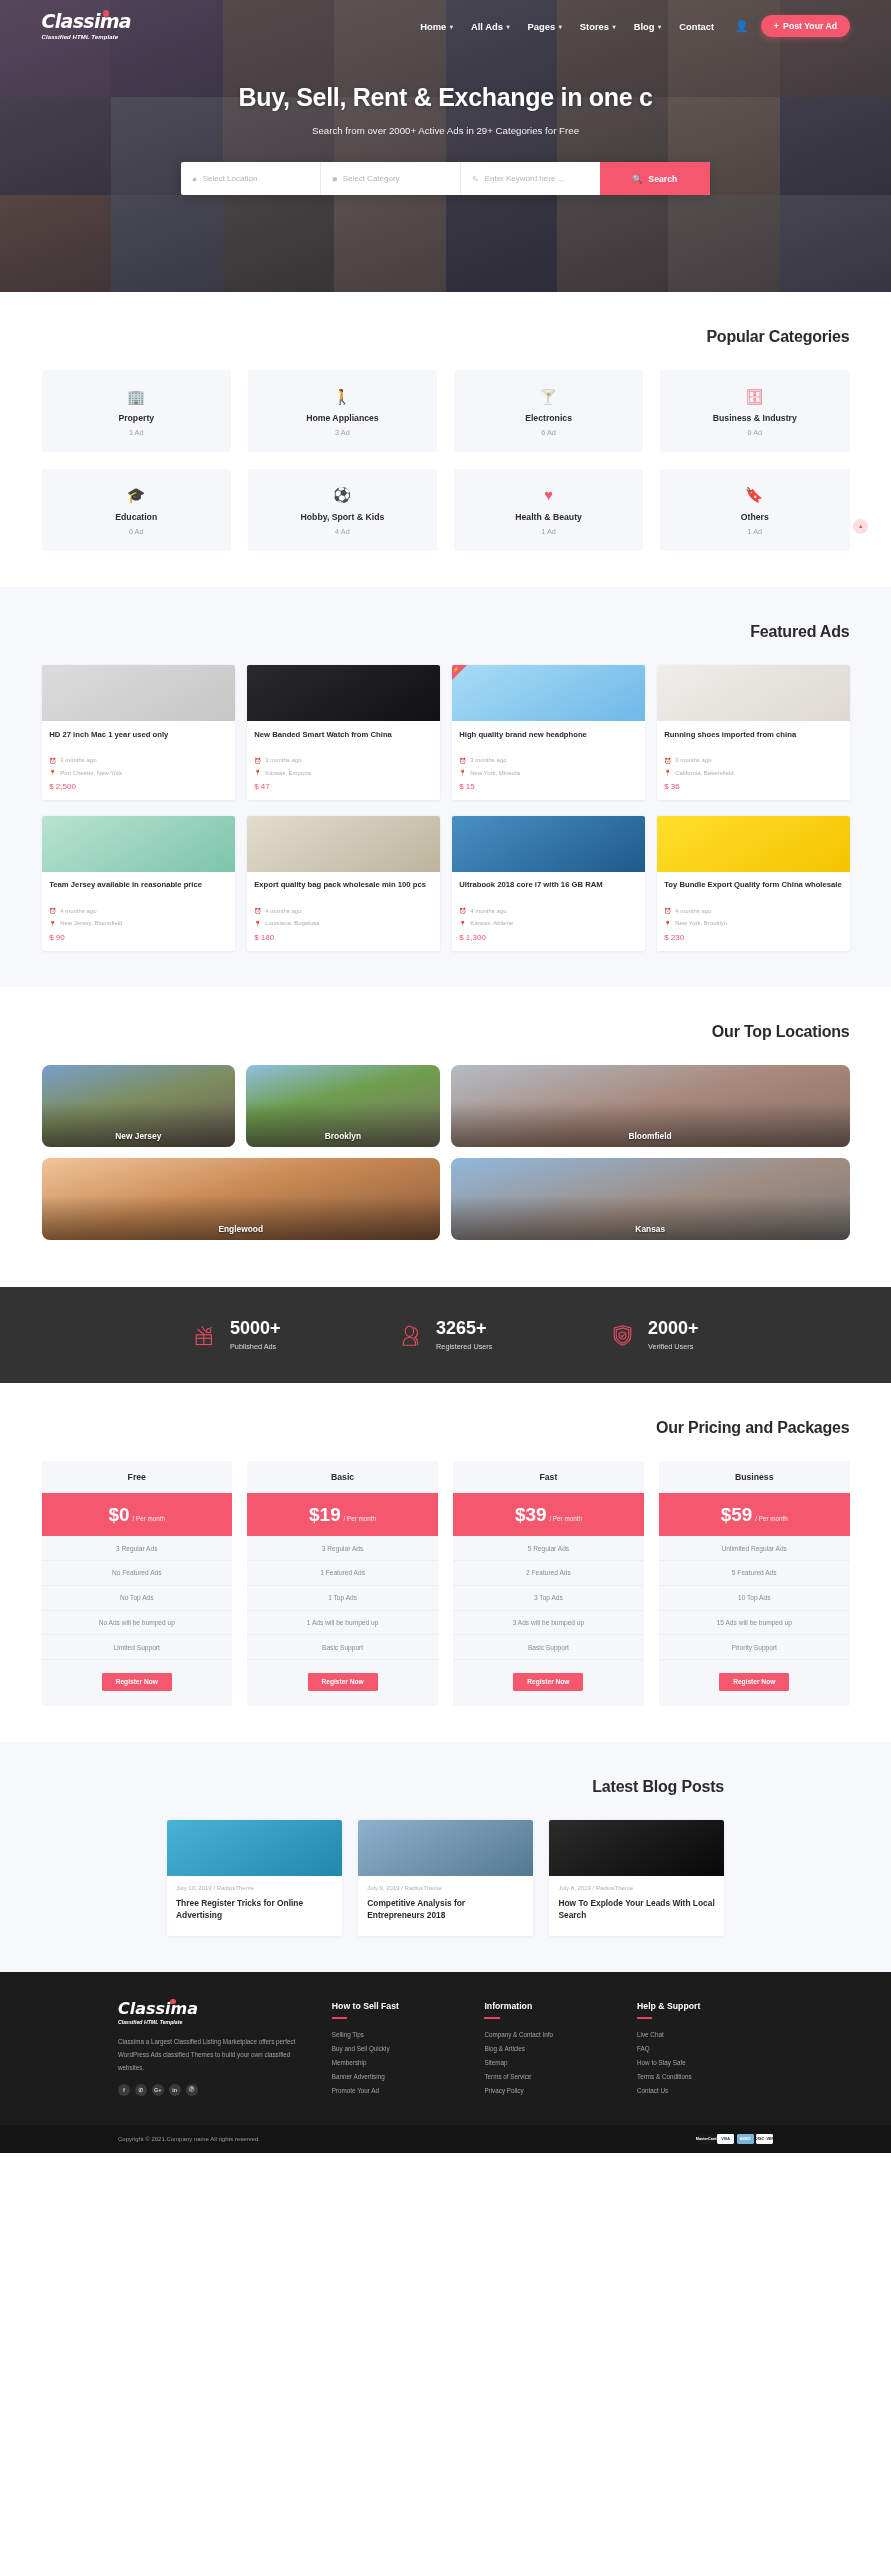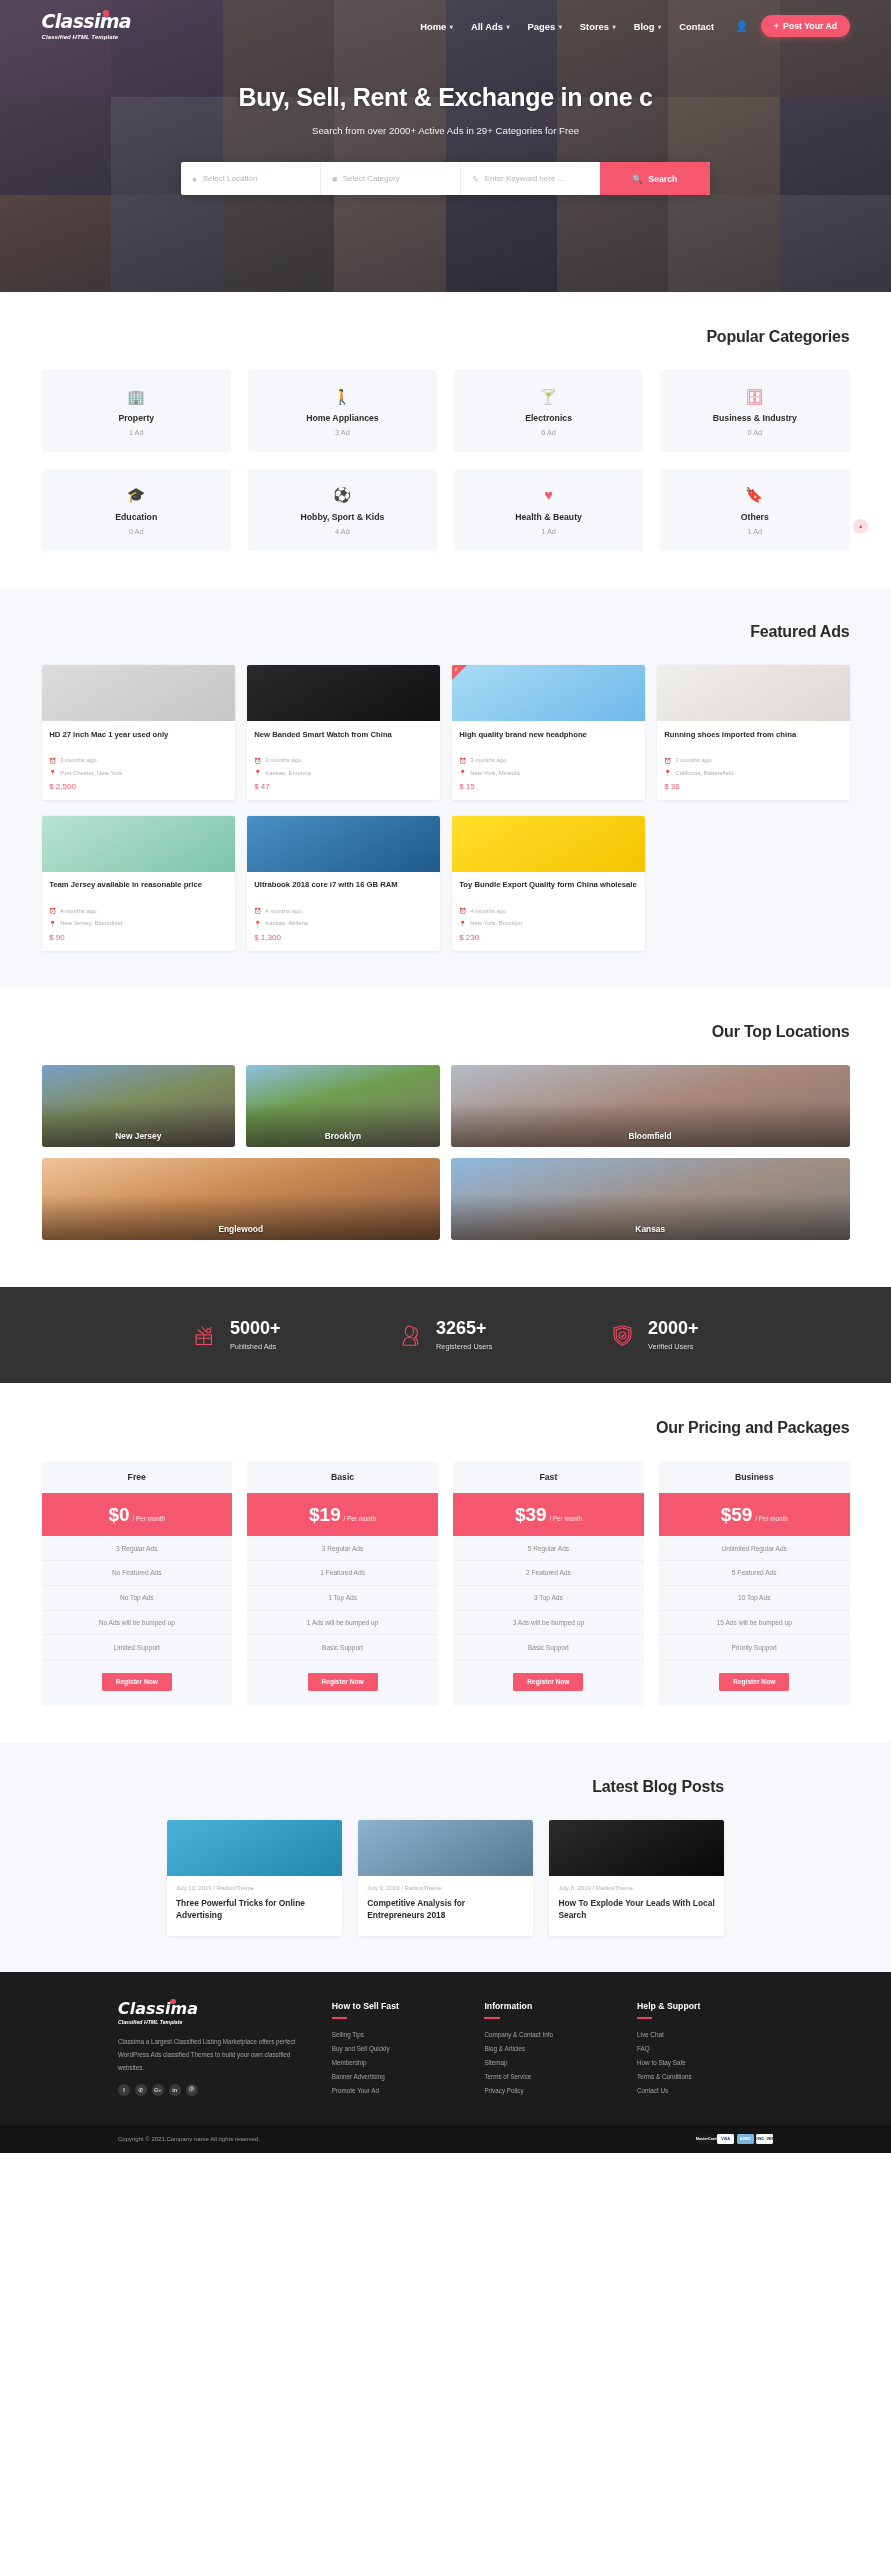--- a/index.html
+++ b/index.html
@@ -131,21 +131,21 @@
   .ad-badge span { position:absolute; top:-14px; left:2.1px; font-size:4.9px; color:#fff; }
   .ad-body { padding:7.7px 7.7px 9px; }
   .ad-title { font-size:7.7px; font-weight:bold; color:#2b2b2b; line-height:1.45; min-height:22px; }
   .ad-meta { display:flex; align-items:center; gap:3.5px; font-size:6px; color:#aeaeae; margin-top:5.6px; }
   .ad-price { font-size:8px; font-weight:normal; color:#f4576e; margin-top:6.3px; }
 
   
   .loc-row { display:grid; gap:11px; margin-bottom:11px; }
   .loc-row.r1 { grid-template-columns:1fr 1fr 2.06fr; }
   .loc-row.r2 { grid-template-columns:1.53fr 1.53fr; }
-  .loc-card { position:relative; height:82px; border-radius:3px; overflow:hidden; cursor:pointer; }
+  .loc-card { position:relative; height:82px; border-radius:8px; overflow:hidden; cursor:pointer; }
   .loc-shade { position:absolute; inset:0; background:linear-gradient(to bottom, rgba(0,0,0,0) 45%, rgba(0,0,0,.45)); }
   .loc-name {
     position:absolute; bottom:6.3px; left:0; right:0; text-align:center;
     color:#fff; font-size:8.4px; font-weight:bold;
     text-shadow:0 0.7px 2.1px rgba(0,0,0,.6);
   }
 
   
   .counters { background:#333333; padding:32px 0; }
   .counters-inner { display:grid; grid-template-columns:repeat(3,1fr); max-width:627px; margin:0 auto; }
@@ -449,20 +449,35 @@
               <span>4 months ago</span>
             </div>
           <div class="ad-meta">
               <span>📍</span>
               <span>New Jersey, Bloomfield</span>
             </div>
           <div class="ad-price">$ 90</div>
         </div>
       </div>
       <div class="ad-card">
+        <div class="ad-thumb" style="background:linear-gradient(150deg,#e2ddcd,#bdb49d)"></div>
+        <div class="ad-body">
+          <div class="ad-title">Export quality bag pack wholesale min 100 pcs</div>
+          <div class="ad-meta">
+              <span>⏰</span>
+              <span>4 months ago</span>
+            </div>
+          <div class="ad-meta">
+              <span>📍</span>
+              <span>Louisiana, Bogalusa</span>
+            </div>
+          <div class="ad-price">$ 180</div>
+        </div>
+      </div>
+      <div class="ad-card">
         <div class="ad-thumb" style="background:linear-gradient(150deg,#4a90c4,#1e5a8a)"></div>
         <div class="ad-body">
           <div class="ad-title">Ultrabook 2018 core i7 with 16 GB RAM</div>
           <div class="ad-meta">
               <span>⏰</span>
               <span>4 months ago</span>
             </div>
           <div class="ad-meta">
               <span>📍</span>
               <span>Kansas, Abilene</span>
@@ -623,21 +638,21 @@
 </section>
 
 <section class="sec alt">
   <div class="wrap" style="max-width:557px;margin:0 auto;">
     <h2 class="sec-title">Latest Blog Posts</h2>
     <div class="blog-grid">
       <div class="blog-card">
         <div class="blog-thumb" style="background:linear-gradient(150deg,#49b3d6,#2188ad)"></div>
         <div class="blog-body">
           <div class="blog-meta">July 10, 2019 / RadiusTheme</div>
-          <div class="blog-title">Three Powerful Tricks for Online Advertising</div>
+          <div class="blog-title">Three Register Tricks for Online Advertising</div>
         </div>
       </div>
       <div class="blog-card">
         <div class="blog-thumb" style="background:linear-gradient(150deg,#8fb2cc,#53798f)"></div>
         <div class="blog-body">
           <div class="blog-meta">July 9, 2019 / RadiusTheme</div>
           <div class="blog-title">Competitive Analysis for Entrepreneurs 2018</div>
         </div>
       </div>
       <div class="blog-card">

